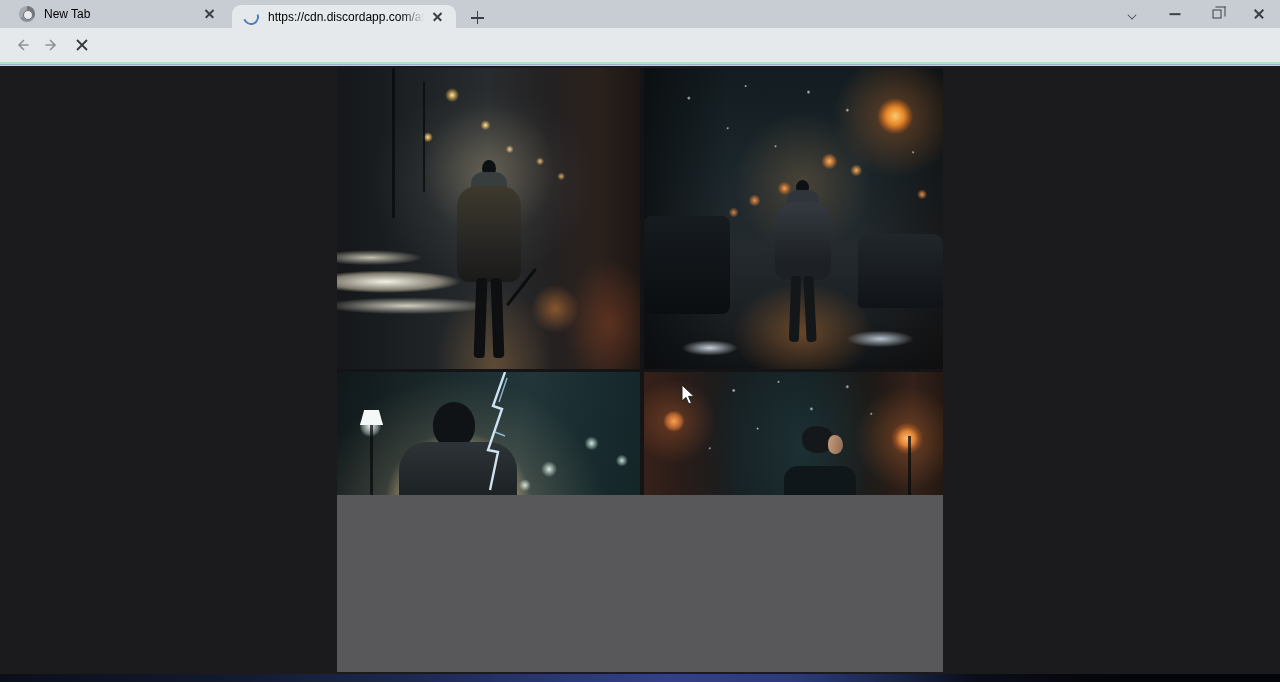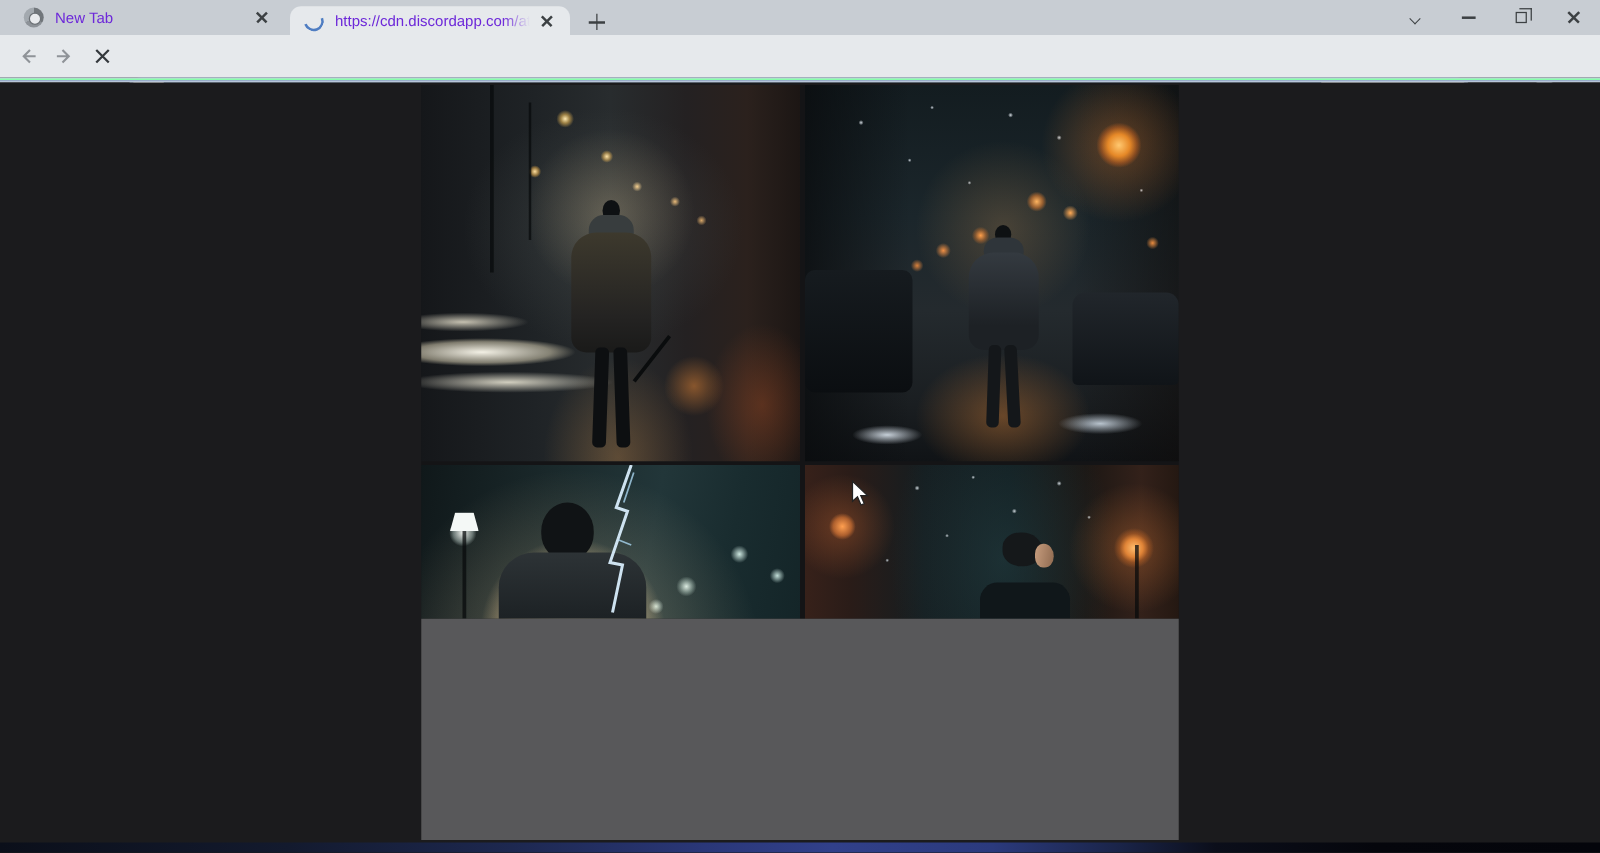--- a/index.html
+++ b/index.html
@@ -3,21 +3,21 @@
 <meta charset="utf-8">
 <style>
   * { margin:0; padding:0; box-sizing:border-box; }
   html,body { width:1280px; height:682px; overflow:hidden; font-family:"Liberation Sans", sans-serif; background:#1b1b1d; }
 
   
   .tabstrip { position:absolute; left:0; top:0; width:1280px; height:28px; background:#c8cdd3; }
   .tab { position:absolute; top:0; height:28px; display:flex; align-items:center; }
   .tab-inactive { left:8px; width:220px; }
   .tab-active { left:232px; width:224px; top:5px; height:23px; background:#e6e9ec; border-radius:9px 9px 0 0; }
-  .tab-label { font-size:12px; color:#6d28d9; white-space:nowrap; overflow:hidden; flex:1; position:relative; }
+  .tab-label { font-size:12px; color:#000000; white-space:nowrap; overflow:hidden; flex:1; position:relative; }
   .tab-label-fade::after { content:""; position:absolute; right:0; top:0; bottom:0; width:22px;
       background:linear-gradient(90deg, rgba(230,233,236,0), #e6e9ec); }
   .tab-inactive .tab-label-fade::after { background:linear-gradient(90deg, rgba(200,205,211,0), #c8cdd3); }
   .favicon { width:16px; height:16px; margin:0 9px 0 11px; flex:0 0 auto; position:relative; }
   .chrome-logo { border-radius:50%; background:conic-gradient(#71767b 0 120deg, #8d9298 120deg 240deg, #a3a9af 240deg 360deg); }
   .chrome-logo::after { content:""; position:absolute; left:4px; top:4px; width:8px; height:8px; border-radius:50%;
       background:#e8eaed; border:1.5px solid #6d7277; }
   .spinner { border-radius:50%; border:2.2px solid transparent; border-bottom-color:#4f7dc2; border-right-color:#4f7dc2; transform:rotate(25deg); }
   .tab-close { width:16px; height:16px; margin:0 10px 0 6px; position:relative; flex:0 0 auto; cursor:default; }
   .tab-close::before, .tab-close::after { content:""; position:absolute; left:2px; top:7px; width:11px; height:1.6px; background:#3c4043; }

